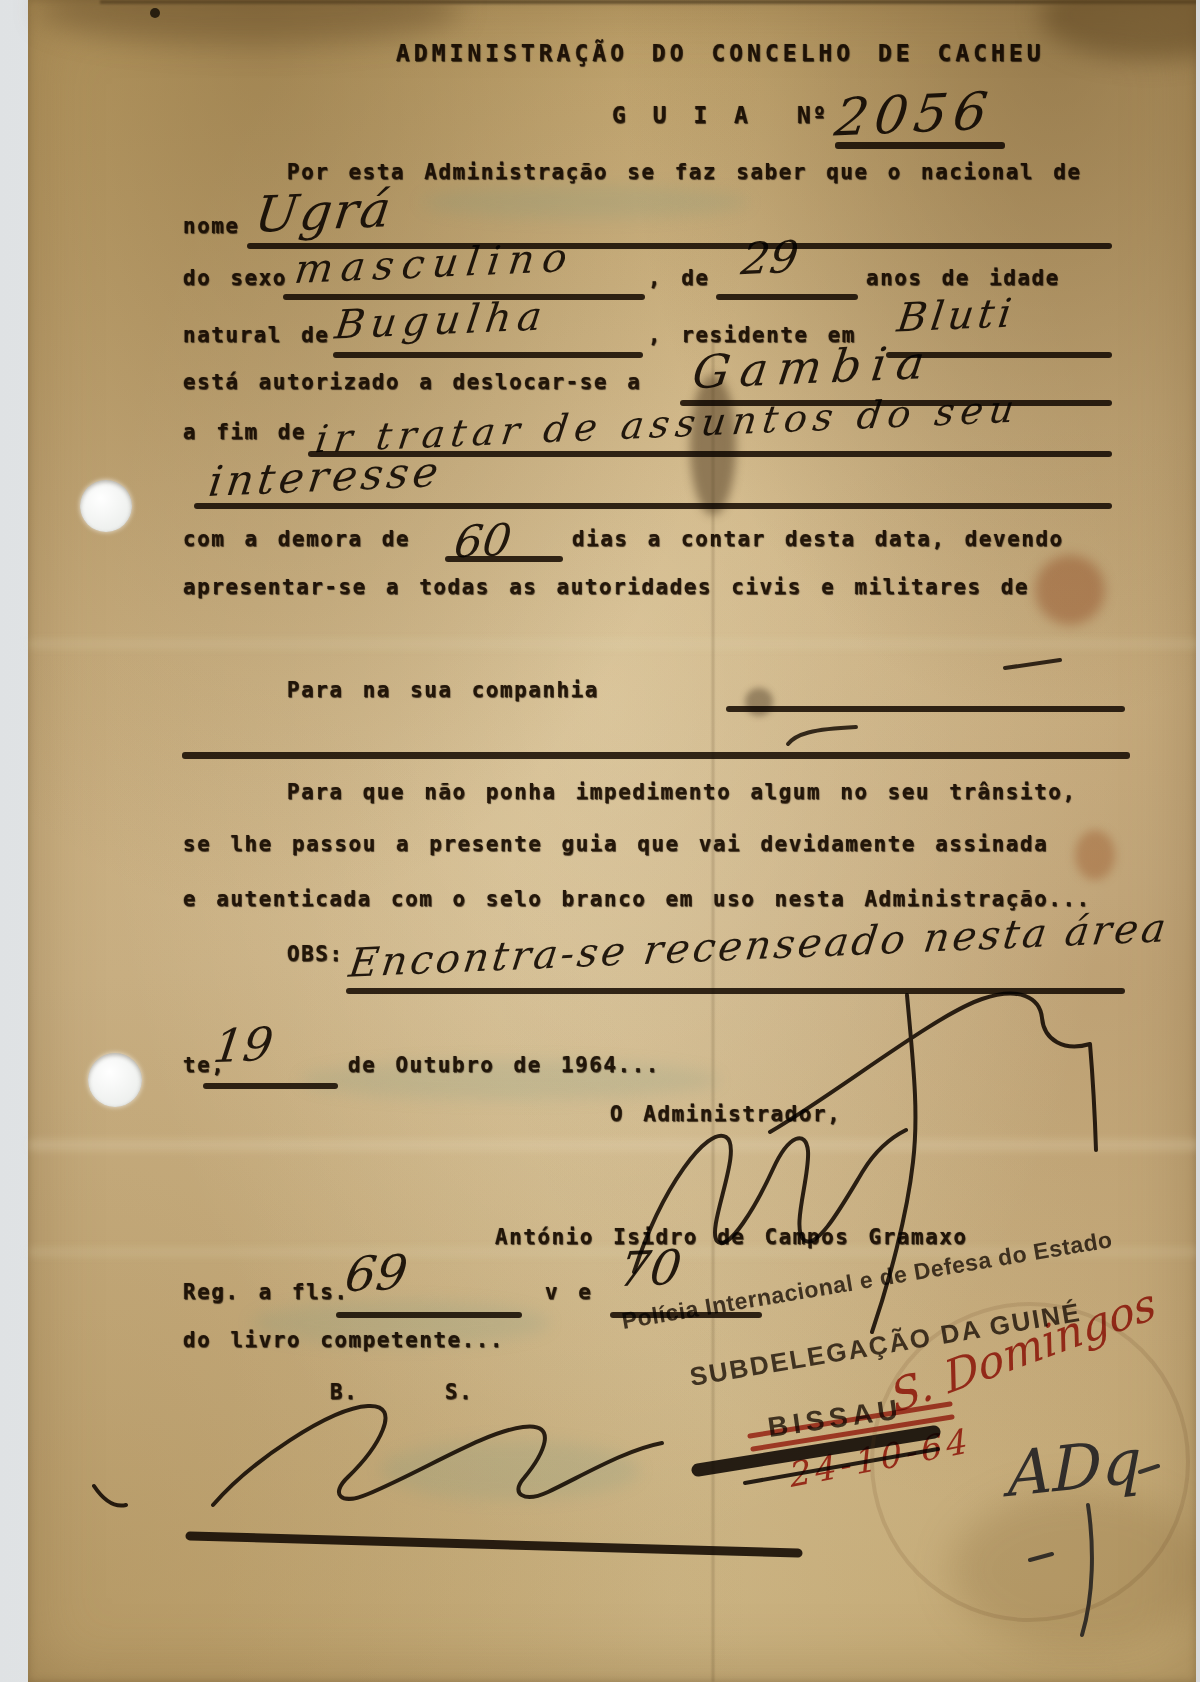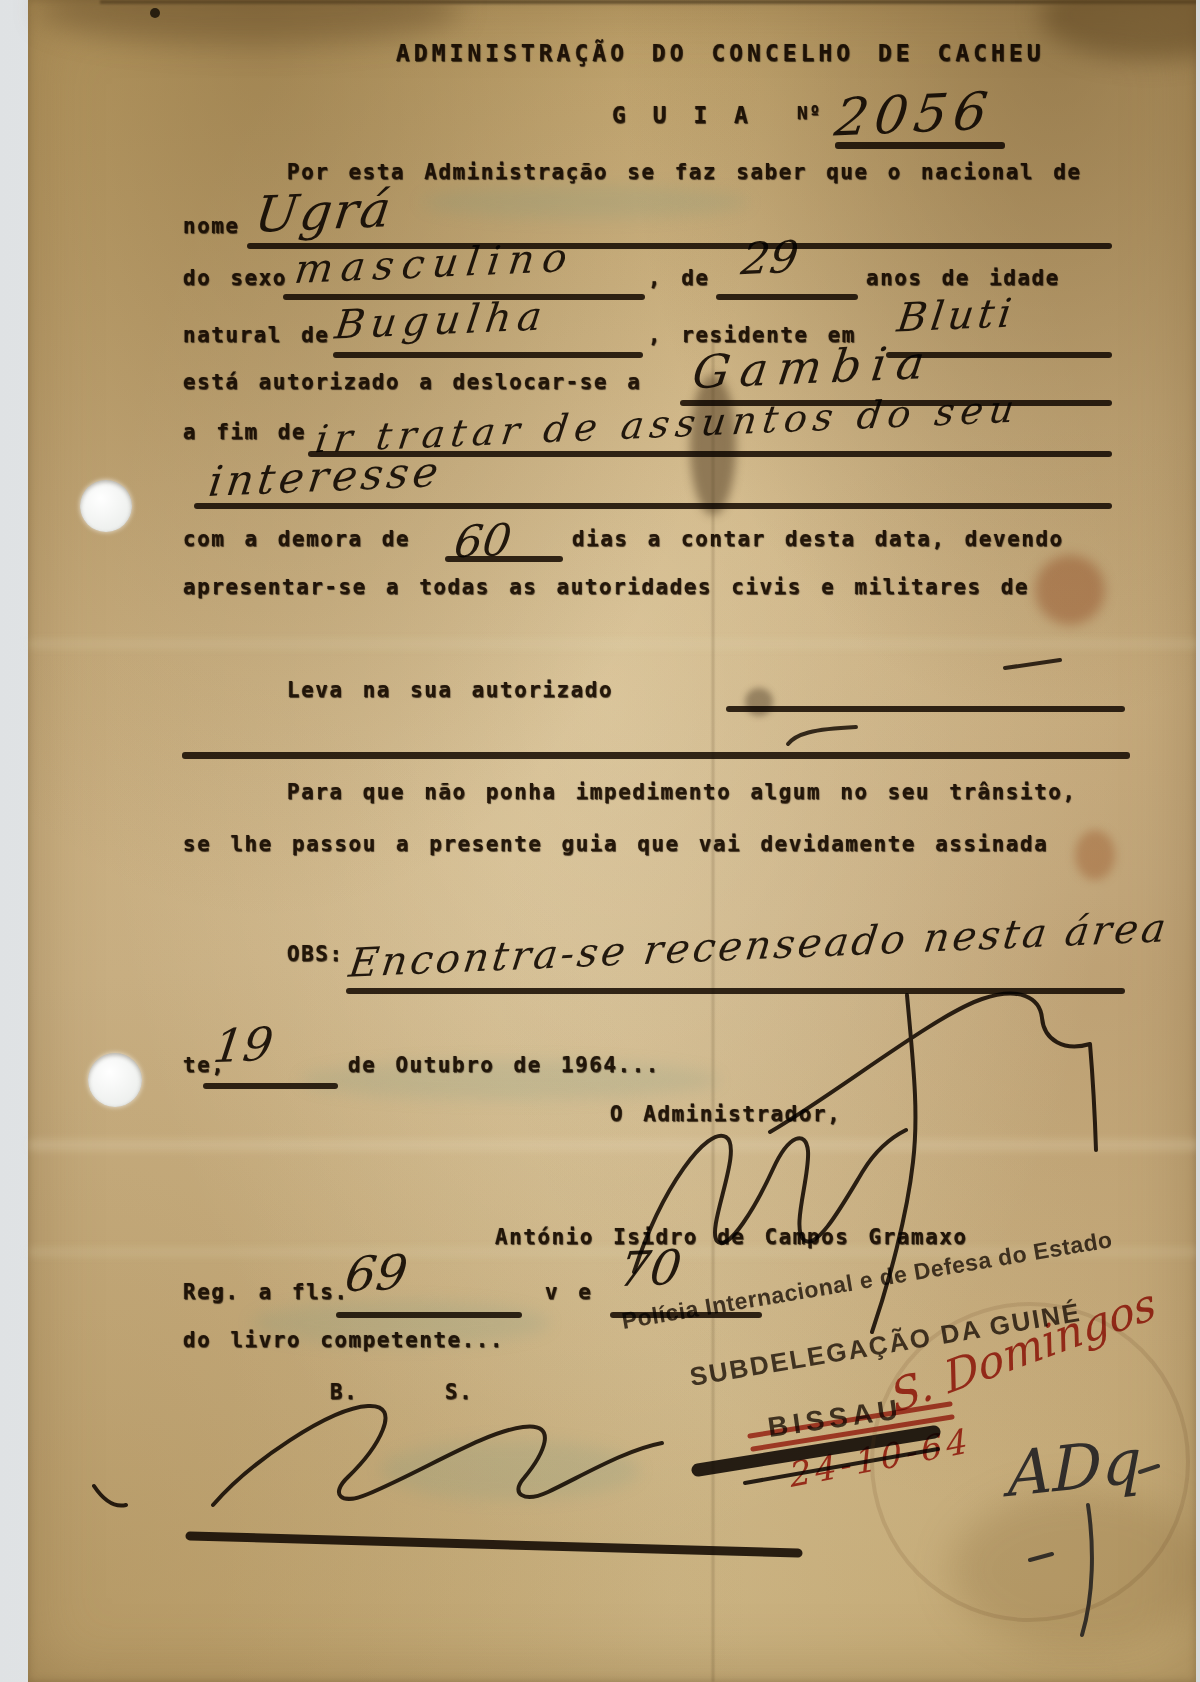--- a/index.html
+++ b/index.html
@@ -65,21 +65,21 @@
   <div class="smudge" style="left:420px;top:185px;width:330px;height:34px;"></div>
   <div class="smudge" style="left:300px;top:1060px;width:420px;height:40px;"></div>
   <div class="smudge" style="left:250px;top:1300px;width:300px;height:46px;"></div>
   <div class="smudge" style="left:380px;top:1440px;width:260px;height:60px;"></div>
 
   <div class="hole" style="left:80px;top:480px;width:52px;height:52px;"></div>
   <div class="hole" style="left:88px;top:1053px;width:54px;height:54px;"></div>
 
   <div class="t" style="left:396px;top:40px;font-size:23px;letter-spacing:4px;word-spacing:6px;">ADMINISTRAÇÃO DO CONCELHO DE CACHEU</div>
   <div class="t" style="left:612px;top:102px;font-size:23px;letter-spacing:4px;">G U I A</div>
-  <div class="t" style="left:797px;top:102px;font-size:18px;">Nº</div>
+  <div class="t" style="left:797px;top:102px;font-size:23px;">Nº</div>
   <div class="hw" style="left:836px;top:84px;font-size:52px;letter-spacing:6px;">2056</div>
   <div class="ul" style="left:835px;top:142px;width:170px;height:7px;"></div>
 
   <div class="t" style="left:287px;top:160px;">Por esta Administração se faz saber que o nacional de</div>
 
   <div class="t" style="left:183px;top:214px;">nome</div>
   <div class="hw" style="left:256px;top:183px;font-size:50px;letter-spacing:2px;">Ugrá</div>
   <div class="ul" style="left:247px;top:243px;width:865px;"></div>
 
   <div class="t" style="left:183px;top:266px;">do sexo</div>
@@ -106,26 +106,27 @@
   <div class="ul" style="left:308px;top:451px;width:804px;"></div>
   <div class="hw" style="left:210px;top:452px;font-size:42px;letter-spacing:4px;">interesse</div>
   <div class="ul" style="left:194px;top:503px;width:918px;"></div>
 
   <div class="t" style="left:183px;top:527px;">com a demora de</div>
   <div class="hw" style="left:455px;top:515px;font-size:44px;">60</div>
   <div class="ul" style="left:445px;top:556px;width:118px;"></div>
   <div class="t" style="left:183px;top:575px;">apresentar-se a todas as autoridades civis e militares de</div>
   <div class="t" style="left:572px;top:527px;">dias a contar desta data, devendo</div>
 
-  <div class="t" style="left:287px;top:678px;">Leva na sua autorizado</div>
+  <div class="t" style="left:287px;top:678px;">Para na sua companhia</div>
   <div class="ul" style="left:726px;top:706px;width:399px;"></div>
   <div class="ul" style="left:182px;top:752px;width:948px;height:7px;"></div>
 
   <div class="t" style="left:287px;top:780px;">Para que não ponha impedimento algum no seu trânsito,</div>
   <div class="t" style="left:183px;top:832px;">se lhe passou a presente guia que vai devidamente assinada</div>
+  <div class="t" style="left:183px;top:887px;">e autenticada com o selo branco em uso nesta Administração...</div>
 
   <div class="t" style="left:287px;top:942px;">OBS:</div>
   <div class="hw" style="left:352px;top:922px;font-size:40px;letter-spacing:3px;">Encontra-se recenseado nesta área</div>
   <div class="ul" style="left:346px;top:988px;width:779px;"></div>
 
   <div class="t" style="left:183px;top:1053px;">te,</div>
   <div class="hw" style="left:214px;top:1018px;font-size:46px;">19</div>
   <div class="ul" style="left:203px;top:1083px;width:135px;"></div>
   <div class="t" style="left:348px;top:1053px;">de Outubro de 1964...</div>
 

